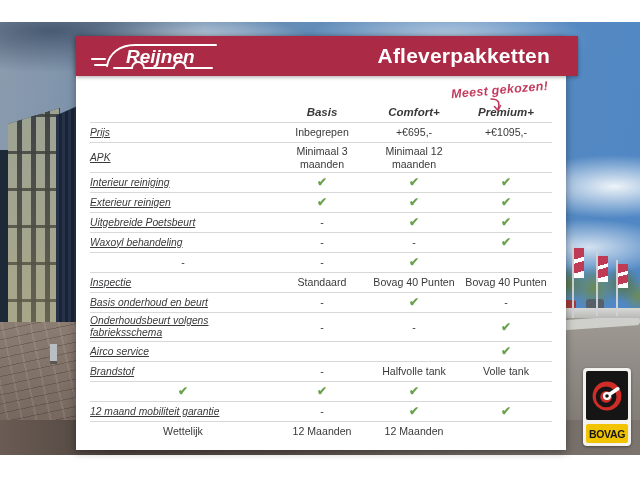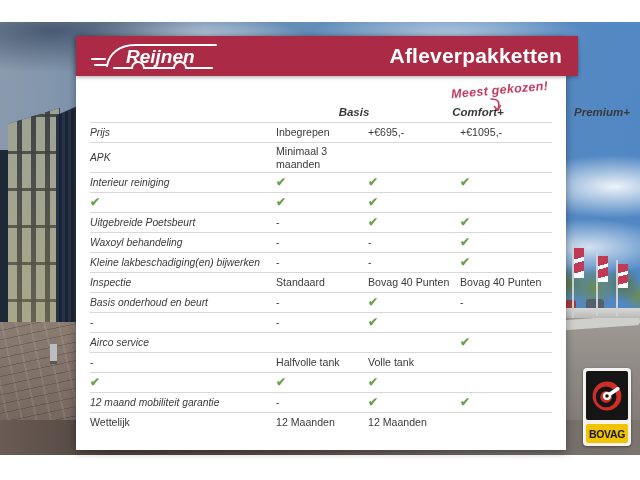--- a/index.html
+++ b/index.html
@@ -51,39 +51,39 @@
   .flag{position:absolute;width:10px;height:30px;
       background:linear-gradient(165deg,#c13a55 0 35%,#ffffff 35% 48%,#c13a55 48% 78%,#ffffff 78% 100%);}
 
   
   .card{position:absolute;left:76px;top:36px;width:490px;height:414px;background:#ffffff;
         box-shadow:0 2px 8px rgba(0,0,0,.38);}
   .ribbon{position:absolute;left:76px;top:36px;width:502px;height:40px;
         background:var(--brand-red,#ab2a46);box-shadow:0 1px 4px rgba(0,0,0,.35);
         display:flex;align-items:center;justify-content:space-between;z-index:3;gap:31px;}
   .logo{position:relative;width:150px;height:36px;margin-left:14px;flex:0 0 auto;}
-  .title{color:#ffffff;font-size:21px;font-weight:bold;letter-spacing:.2px;margin-right:16px;}
+  .title{color:#ffffff;font-size:21px;font-weight:bold;letter-spacing:.2px;margin-right:28px;}
 
   
   .annotation{position:absolute;top:44px;right:18px;text-align:right;z-index:2;}
   .annotation .script{display:inline-block;transform:rotate(-5deg);
       font-style:italic;font-weight:bold;font-size:12.5px;color:var(--script-red,#c33b5e);
       letter-spacing:.3px;}
   .annotation svg{display:block;margin:0 44px 0 auto;}
 
   
   .tablewrap{position:absolute;left:0;top:40px;width:100%;padding:0 14px;box-sizing:border-box;}
   .thead{display:grid;grid-template-columns:186px 92px 92px 92px;align-items:end;
-      height:46px;padding-bottom:4px;box-sizing:border-box;gap:32px;}
+      height:46px;padding-bottom:4px;box-sizing:border-box;}
   .thcell{font-size:11.5px;font-weight:bold;font-style:italic;color:#38383a;text-align:center;}
   .trow{display:grid;grid-template-columns:186px 92px 92px 92px;align-items:center;
       min-height:20px;border-top:1px solid #d8d8d8;padding:2px 0;box-sizing:border-box;}
-  .tlabel{font-size:10.3px;font-style:italic;color:#3a3a3c;white-space:nowrap;line-height:12px;}
+  .tlabel{font-size:10.3px;font-style:italic;color:#3a3a3c;white-space:nowrap;line-height:12px;text-decoration:underline;}
   .tlabel.twoline{white-space:normal;width:150px;}
-  .tcell{font-size:10.6px;color:#3a3a3c;text-align:left;line-height:12.5px;}
+  .tcell{font-size:10.6px;color:#3a3a3c;text-align:center;line-height:12.5px;}
   .tcell.check{color:var(--check-green,#69a24b);font-size:12px;font-weight:bold;}
 
   
   .bovag{position:absolute;left:583px;top:368px;width:48px;height:78px;background:#f4f2ee;
       border-radius:4px;box-shadow:0 1px 3px rgba(0,0,0,.4);padding:3px;box-sizing:border-box;
       display:flex;flex-direction:column;gap:4px;z-index:4;}
   .bovag-top{flex:1;background:#151515;border-radius:2px;display:flex;align-items:center;justify-content:center;}
   .bovag-bottom{height:19px;background:var(--bovag-yellow,#f2c400);border-radius:2px;
       display:flex;align-items:center;justify-content:center;
       font-size:10.5px;font-weight:bold;color:#151515;letter-spacing:-0.3px;}
@@ -134,74 +134,77 @@
 
       <div class="trow">
         <div class="tlabel">Prijs</div>
         <div class="tcell">Inbegrepen</div>
         <div class="tcell">+€695,-</div>
         <div class="tcell">+€1095,-</div>
       </div>
       <div class="trow">
         <div class="tlabel">APK</div>
         <div class="tcell">Minimaal 3 maanden</div>
+        <div class="tcell">Minimaal 12 maanden</div>
       </div>
       <div class="trow">
         <div class="tlabel">Interieur reiniging</div>
         <div class="tcell check">✔</div>
         <div class="tcell check">✔</div>
         <div class="tcell check">✔</div>
       </div>
       <div class="trow">
+        <div class="tlabel">Exterieur reinigen</div>
         <div class="tcell check">✔</div>
         <div class="tcell check">✔</div>
         <div class="tcell check">✔</div>
       </div>
       <div class="trow">
         <div class="tlabel">Uitgebreide Poetsbeurt</div>
         <div class="tcell">-</div>
         <div class="tcell check">✔</div>
         <div class="tcell check">✔</div>
       </div>
       <div class="trow">
         <div class="tlabel">Waxoyl behandeling</div>
         <div class="tcell">-</div>
         <div class="tcell">-</div>
         <div class="tcell check">✔</div>
       </div>
       <div class="trow">
-        <div class="tlabel">Kleine lakbeschadiging(en) bijwerken</div>
         <div class="tcell">-</div>
         <div class="tcell">-</div>
         <div class="tcell check">✔</div>
       </div>
       <div class="trow">
         <div class="tlabel">Inspectie</div>
         <div class="tcell">Standaard</div>
         <div class="tcell">Bovag 40 Punten</div>
         <div class="tcell">Bovag 40 Punten</div>
       </div>
       <div class="trow">
         <div class="tlabel">Basis onderhoud en beurt</div>
         <div class="tcell">-</div>
         <div class="tcell check">✔</div>
         <div class="tcell">-</div>
       </div>
       <div class="trow">
+        <div class="tlabel twoline">Onderhoudsbeurt volgens fabrieksschema</div>
         <div class="tcell">-</div>
         <div class="tcell">-</div>
         <div class="tcell check">✔</div>
       </div>
       <div class="trow">
         <div class="tlabel">Airco service</div>
         <div class="tcell"></div>
         <div class="tcell"></div>
         <div class="tcell check">✔</div>
       </div>
       <div class="trow">
+        <div class="tlabel">Brandstof</div>
         <div class="tcell">-</div>
         <div class="tcell">Halfvolle tank</div>
         <div class="tcell">Volle tank</div>
       </div>
       <div class="trow">
         <div class="tcell check">✔</div>
         <div class="tcell check">✔</div>
         <div class="tcell check">✔</div>
       </div>
       <div class="trow">

